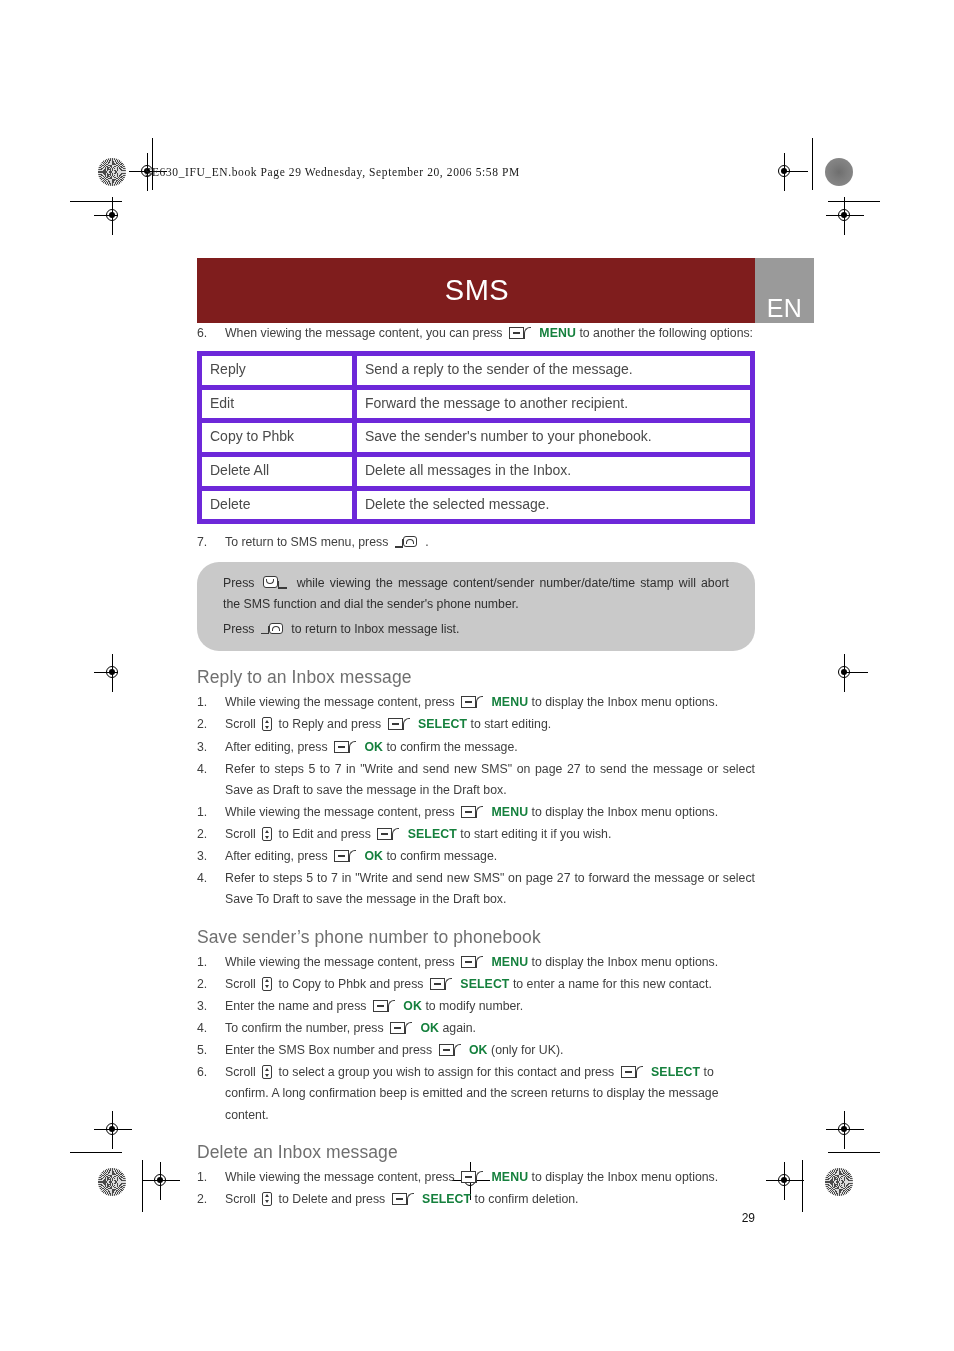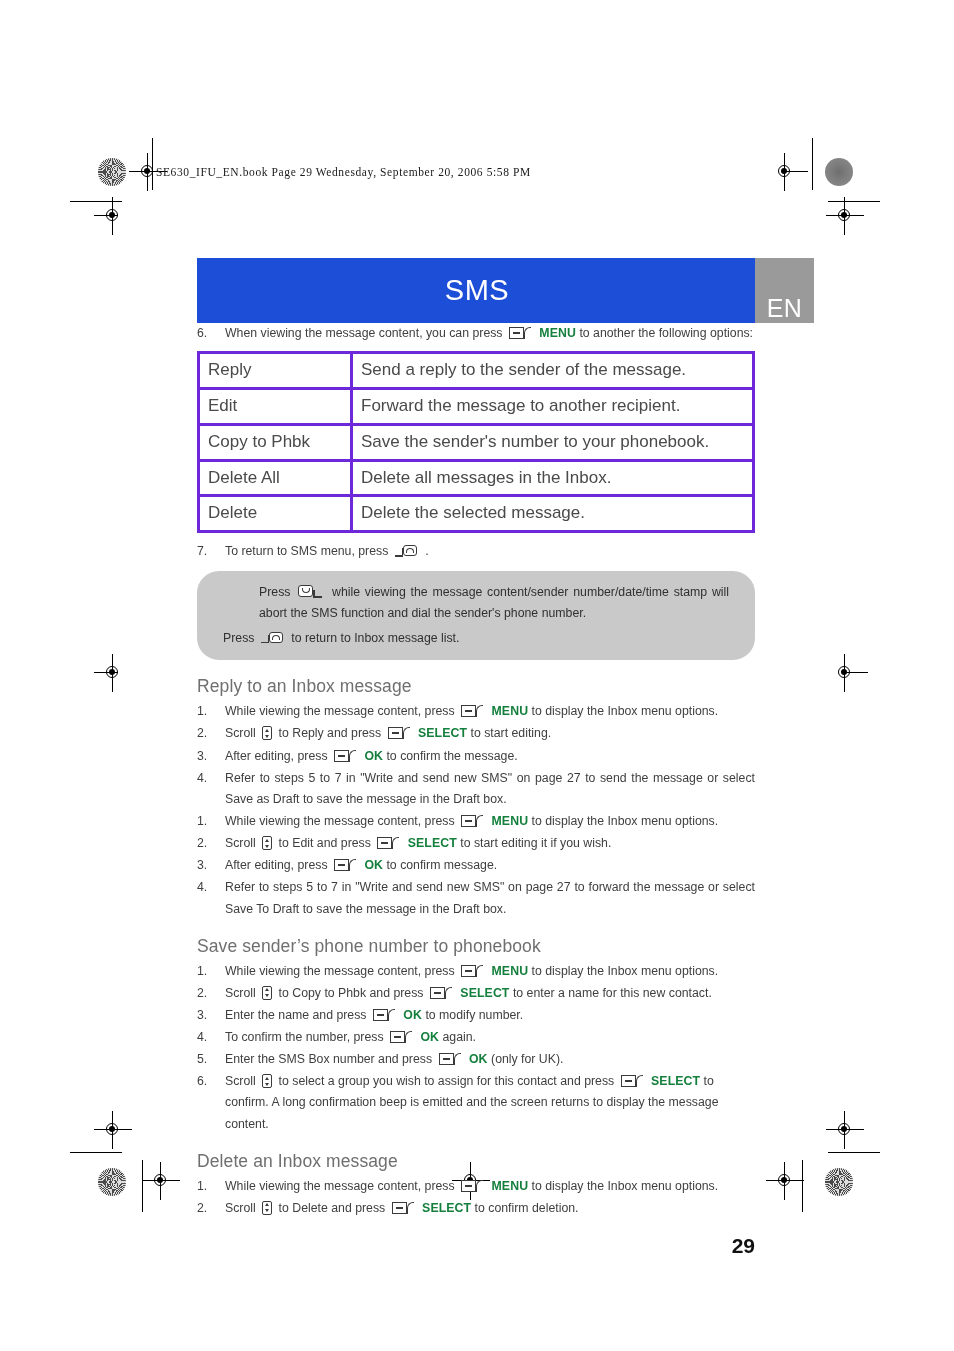--- a/index.html
+++ b/index.html
@@ -59,21 +59,21 @@
       repeating-conic-gradient(from 0deg at 50% 50%, #2b2b2b 0deg 4deg, #d8d8d8 4deg 8deg);
   }
   .rule {
     position: absolute;
     background: #000;
   }
 
   
   .filebanner {
     position: absolute;
-    left: 156px; top: 166px;
+    left: 145px; top: 166px;
     font-family: "Liberation Serif", serif;
     font-size: 11.5px;
     letter-spacing: .6px;
     color: #1a1a1a;
     white-space: nowrap;
   }
 
   
   .page {
     position: absolute;
@@ -82,21 +82,21 @@
   }
 
   .headerrow {
     position: relative;
     height: 65px;
   }
   .sms-banner {
     position: absolute;
     left: 0; top: 0;
     width: 560px; height: 65px;
-    background: #1d4ed8;
+    background: #7f1d1d;
     display: flex;
     align-items: center;
     justify-content: center;
   }
   .sms-banner .title {
     color: #ffffff;
     font-size: 29px;
     font-weight: 400;
     letter-spacing: .5px;
   }
@@ -141,23 +141,23 @@
   .toprow { margin-top: 10px; }
 
   
   table.opts {
     border-collapse: collapse;
     width: 558px;
     margin: 7px 0 0 0;
     table-layout: fixed;
   }
   table.opts td {
-    border: 3px solid #6d28d9;
+    border: 5px solid #6d28d9;
     padding: 4px 8px 5px 8px;
-    font-size: 17px;
+    font-size: 14px;
     line-height: 1.4;
     color: #4a4a4a;
     vertical-align: middle;
     height: 14px;
   }
   table.opts td.k { width: 134px; }
 
   
   .note {
     background: #c9c9c9;
@@ -165,21 +165,21 @@
     margin: 9px 0 0 0;
     padding: 11px 26px 12px 26px;
     width: 558px;
     box-sizing: border-box;
     color: #303030;
     font-size: 12.3px;
     line-height: 1.68;
   }
   .note p { margin: 0; }
   .note p + p { margin-top: 4px; }
-  .note .just { text-align: justify; margin-left: 36px; }
+  .note .just { text-align: justify; }
 
   
   h2.sect {
     font-size: 17.5px;
     font-weight: 400;
     color: #6f6f6f;
     margin: 16px 0 4px 0;
     letter-spacing: .1px;
   }
 
@@ -301,25 +301,25 @@
 
   b.soft-label {
     font-weight: 700;
     color: #15803d;
     letter-spacing: .1px;
   }
 
   
   .pageno {
     position: absolute;
-    left: 0; top: 14px;
+    left: 0; top: 0;
     width: 558px;
     text-align: right;
-    font-size: 21px;
-    font-weight: 700;
+    font-size: 12px;
+    font-weight: 400;
     color: #111;
   }
 </style>
 </head>
 <body>
 
 <div class="marks">
 
   <div class="halftone spoke" style="left:98px; top:158px;"></div>
   <div class="rule" style="left:152px; top:138px; width:1px; height:52px;"></div>

